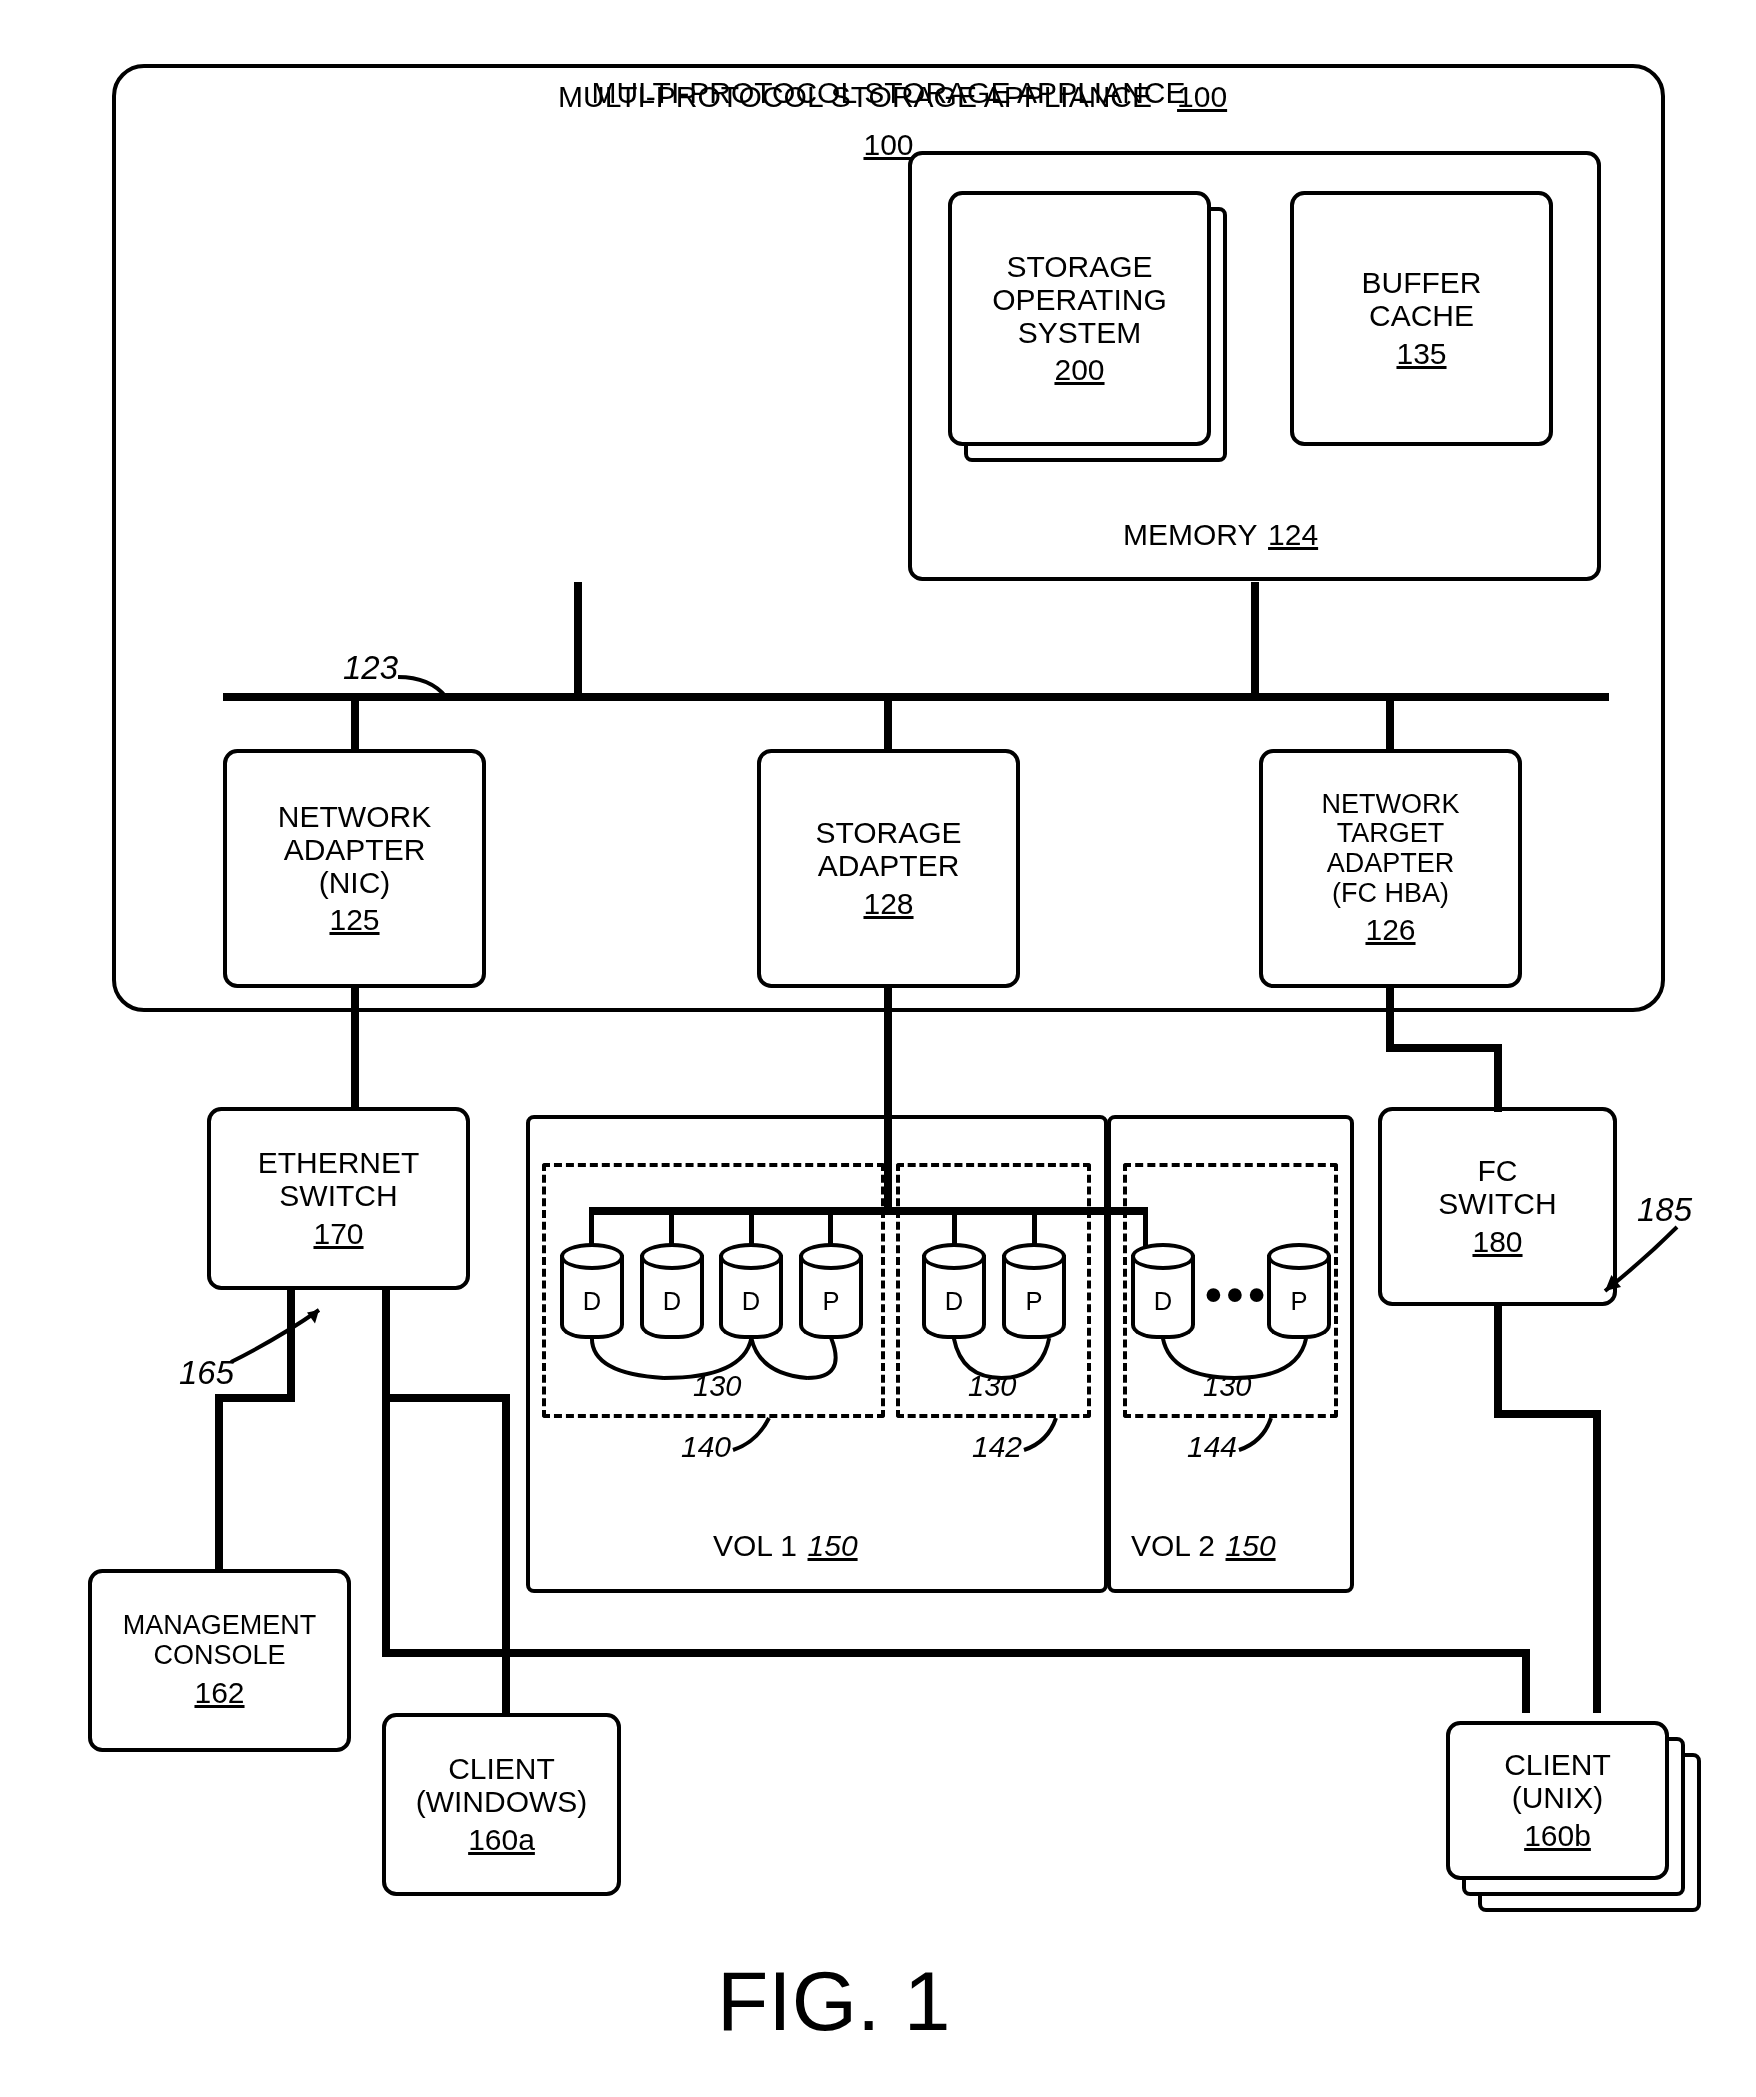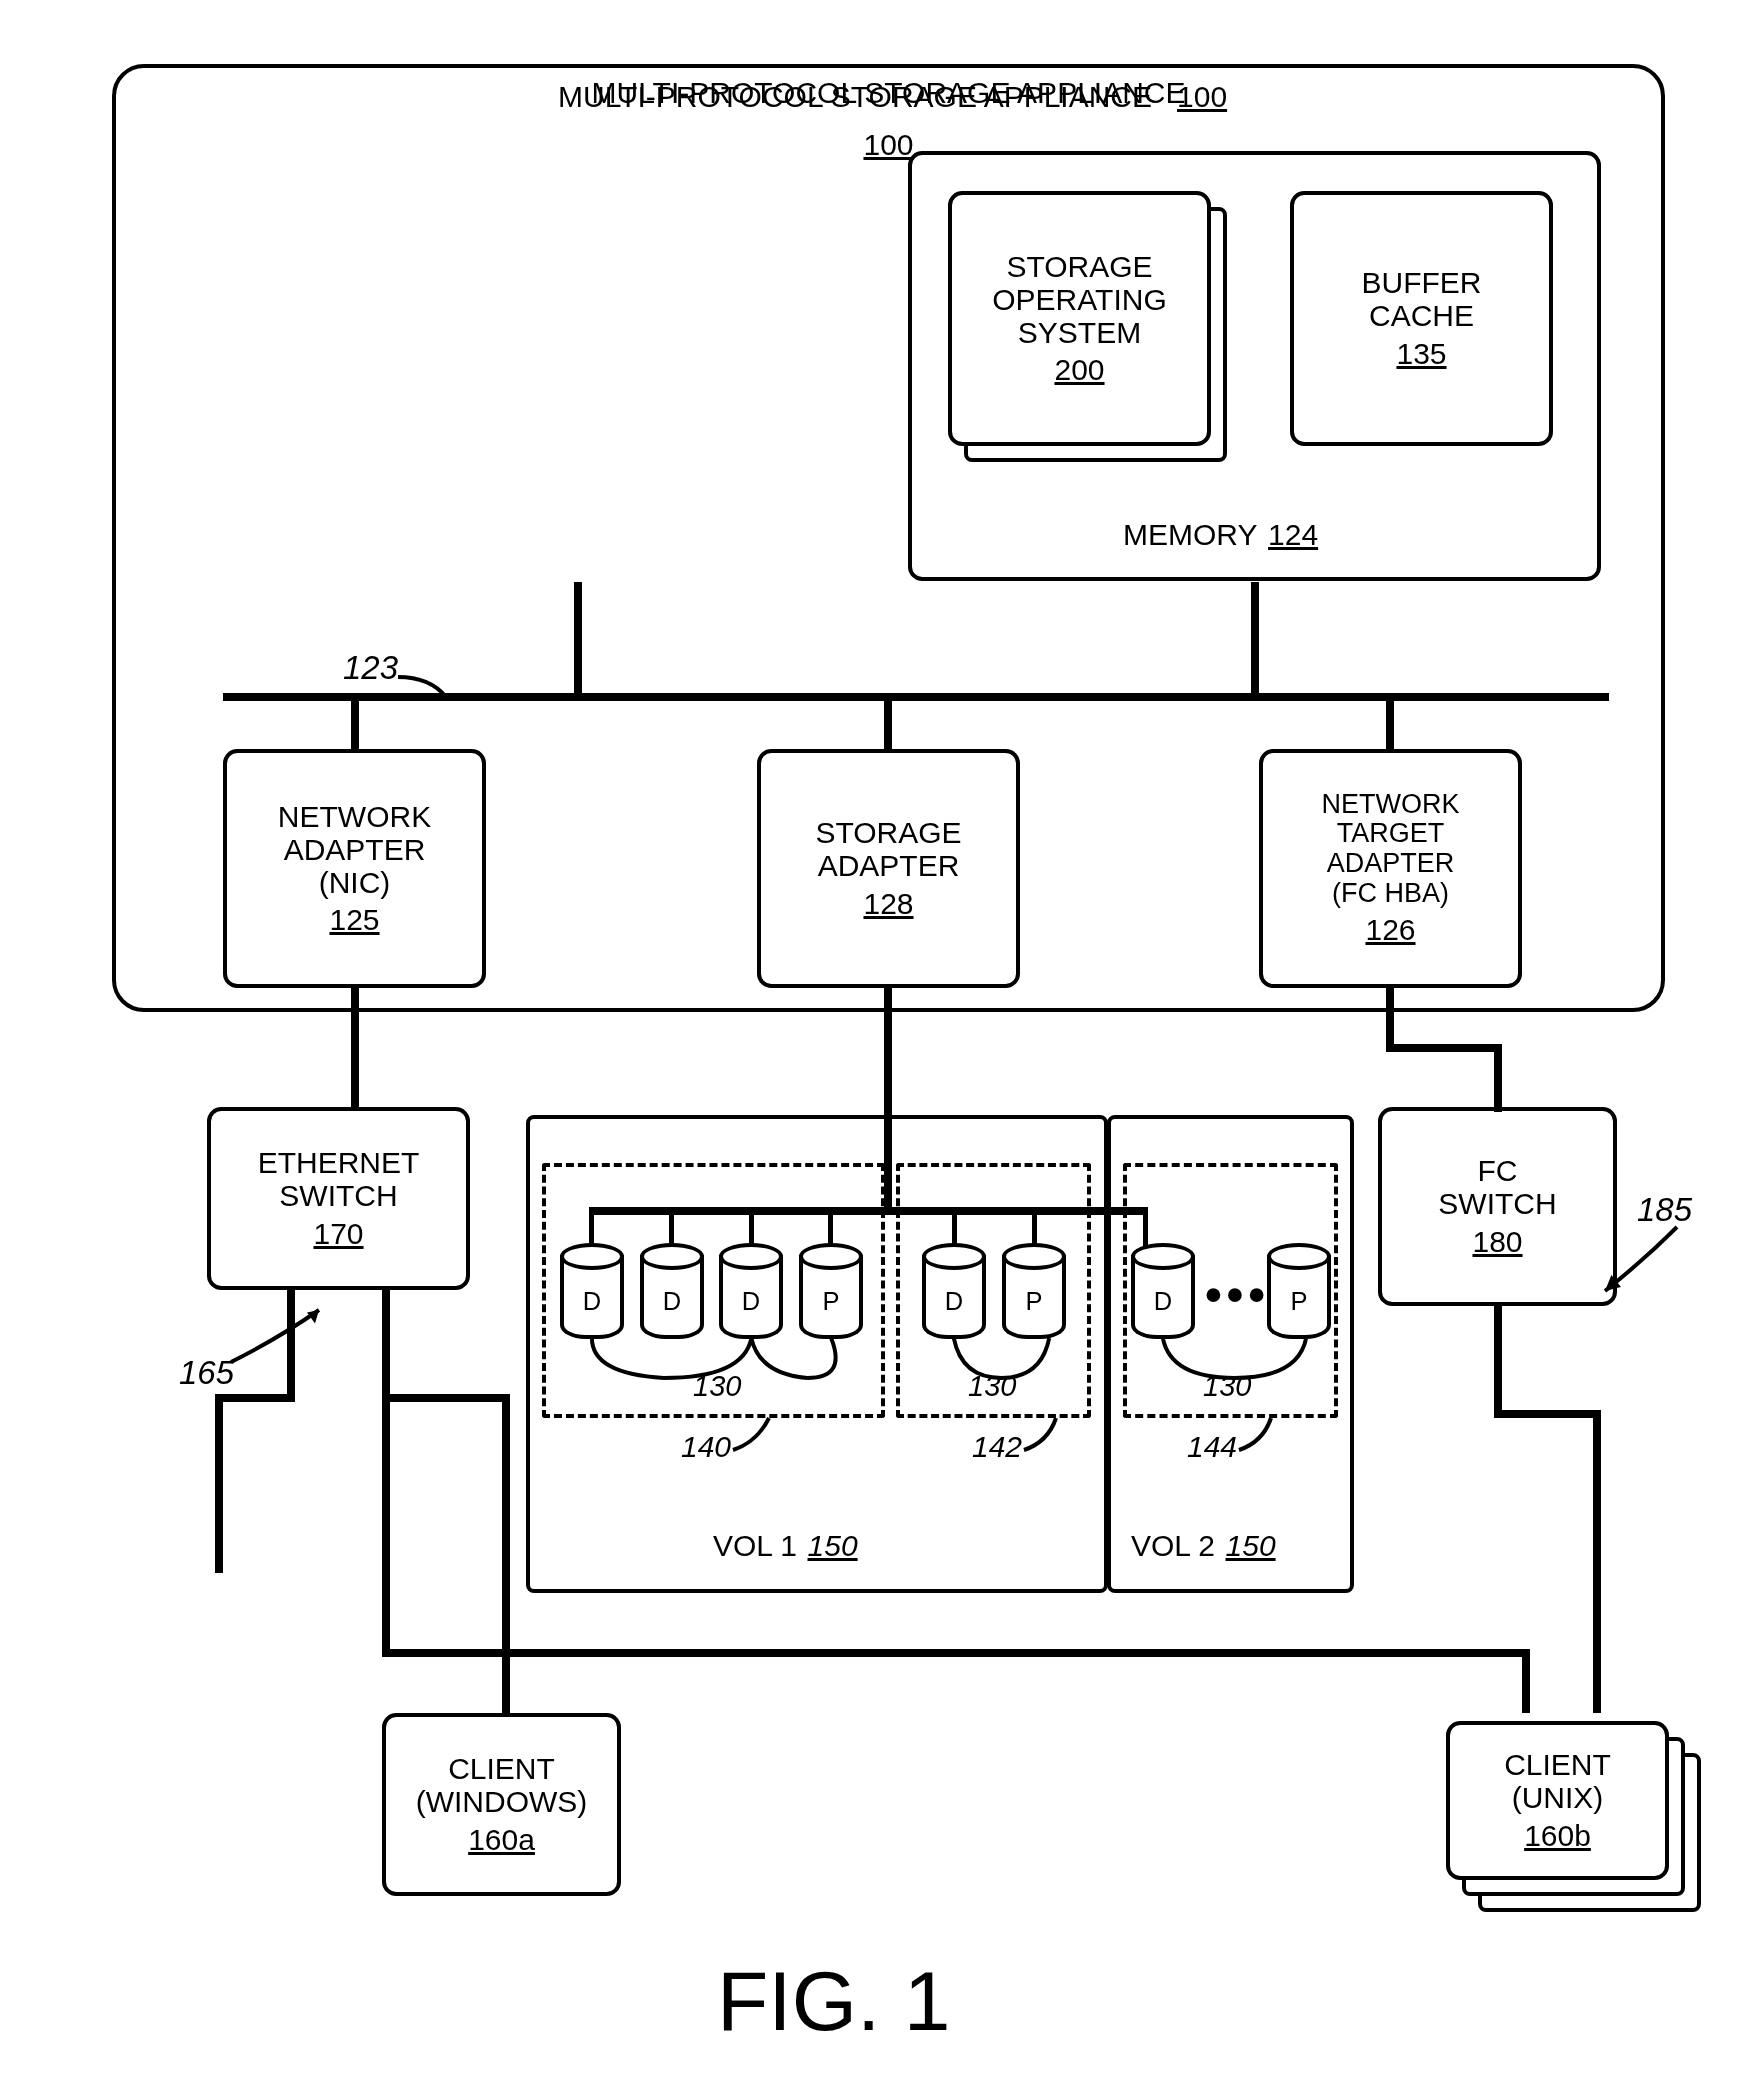--- a/index.html
+++ b/index.html
@@ -209,20 +209,25 @@
     </svg>
   <div class="free-ital" style="left:972px; top:1430px; font-size:30px;">142</div>
   <svg class="arrow" style="left:1024px; top:1418px;" width="44" height="40" viewBox="0 0 55 50">
       <path d="M0,40 Q30,30 40,0" stroke="#000" stroke-width="5" fill="none"></path>
     </svg>
   <div class="free-ital" style="left:1187px; top:1430px; font-size:30px;">144</div>
   <svg class="arrow" style="left:1239px; top:1418px;" width="44" height="40" viewBox="0 0 55 50">
       <path d="M0,40 Q30,30 40,0" stroke="#000" stroke-width="5" fill="none"></path>
     </svg>
 
+  <div class="box" style="left:88px; top:1569px; width:263px; height:183px;">
+    <div class="title" style="white-space:pre-line; font-size:27px;">MANAGEMENT
+CONSOLE</div>
+    <div class="ref">162</div>
+  </div>
 
   <div class="line lineVthick" style="left:287px; top:1290px; height:104px;"></div>
   <div class="line lineHthick" style="left:215px; top:1394px; width:80px;"></div>
   <div class="line lineVthick" style="left:215px; top:1394px; height:179px;"></div>
 
   <div class="box" style="left:382px; top:1713px; width:239px; height:183px;">
     <div class="title" style="white-space:pre-line">CLIENT
 (WINDOWS)</div>
     <div class="ref">160a</div>
   </div>

